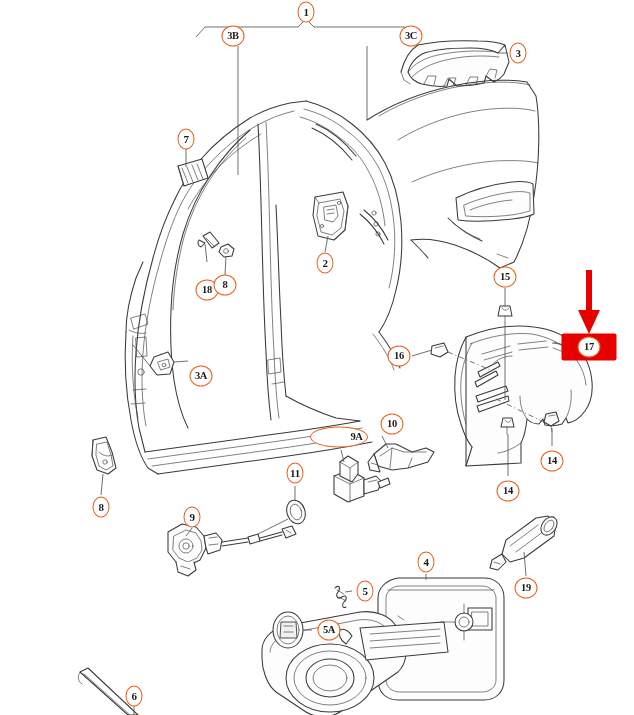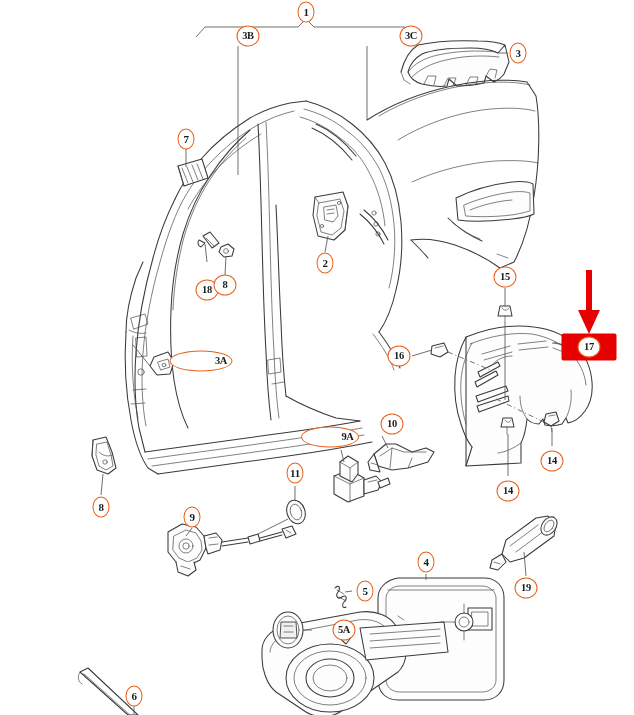--- a/index.html
+++ b/index.html
@@ -407,40 +407,40 @@
     <path class="lead" d="M134 706 L134 715"></path>
 
     <g class="arrow">
       <line x1="589" y1="270" x2="589" y2="318" stroke="#E60000" stroke-width="6"></line>
       <polygon points="589,334 578,310 600,310" fill="#E60000"></polygon>
     </g>
   </svg>
 
   <div id="callout-layer">
       <div class="callout c1" style="left: 306px; top: 12px;">1</div>
-      <div class="callout c2" style="left: 248px; top: 36px;">3B</div>
+      <div class="callout c2" style="left: 233px; top: 36px;">3B</div>
       <div class="callout c2" style="left: 367px; top: 36px; margin-left: 44px;">3C</div>
       <div class="callout c1" style="left: 518px; top: 53px;">3</div>
       <div class="callout c1" style="left: 186px; top: 139px;">7</div>
       <div class="callout c1" style="left: 325px; top: 263px;">2</div>
       <div class="callout c2" style="left: 207px; top: 290px;">18</div>
       <div class="callout c2" style="left: 225px; top: 285px;">8</div>
-      <div class="callout c2" style="left: 201px; top: 361px; padding-left: 40px;">3A</div>
+      <div class="callout c2" style="left: 201px; top: 376px;">3A</div>
       <div class="callout c2" style="left: 505px; top: 277px;">15</div>
       <div class="callout c2" style="left: 399px; top: 356px; text-align: right;">16</div>
       <div class="hl-box" style="left: 589px; top: 347px; padding: 3px 16px;">
         <div class="callout c2">17</div>
       </div>
       <div class="callout c2" style="left: 552px; top: 461px;">14</div>
       <div class="callout c2" style="left: 508px; top: 491px;">14</div>
       <div class="callout c1" style="left: 101px; top: 507px;">8</div>
       <div class="callout c1" style="left: 192px; top: 517px;">9</div>
-      <div class="callout c2" style="left: 330px; top: 437px; padding-left: 35px;">9A</div>
+      <div class="callout c2" style="left: 339px; top: 437px; padding-left: 35px;">9A</div>
       <div class="callout c2" style="left: 392px; top: 424px;">10</div>
       <div class="callout c1" style="left: 295px; top: 473px;">11</div>
       <div class="callout c2" style="left: 526px; top: 588px;">19</div>
       <div class="callout c1" style="left: 426px; top: 562px;">4</div>
       <div class="callout c1" style="left: 365px; top: 591px;">5</div>
-      <div class="callout c2" style="left: 344px; top: 630px;">5A</div>
+      <div class="callout c2" style="left: 329px; top: 630px;">5A</div>
       <div class="callout c1" style="left: 134px; top: 696px;">6</div>
     </div>
 
 </div>
 
 </body></html>

